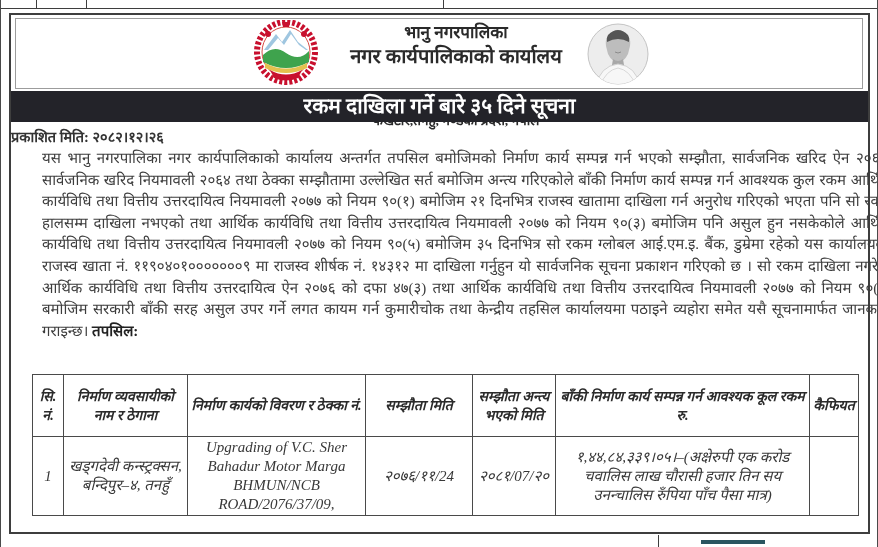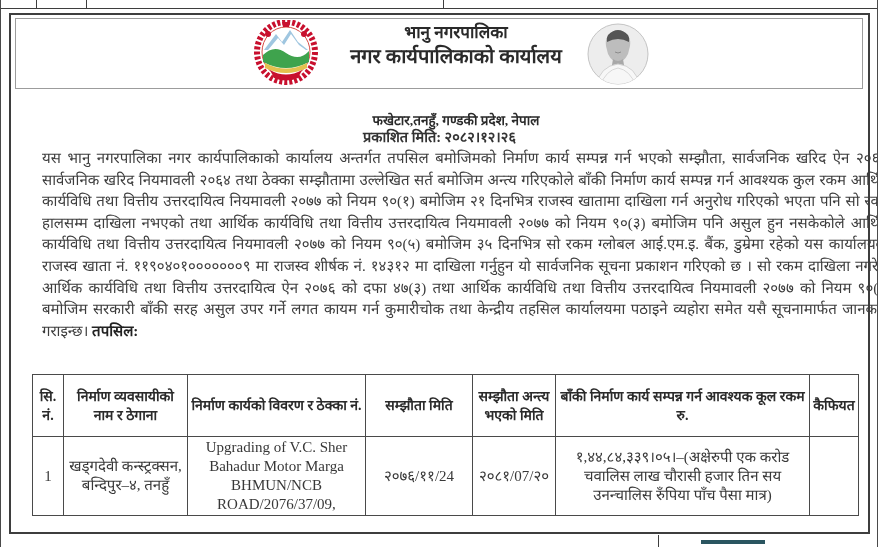--- a/index.html
+++ b/index.html
@@ -18,27 +18,27 @@
   .emblem{position:absolute;left:238px;top:1px;width:64px;height:67px;}
   .org-block{position:absolute;left:300px;top:3px;width:280px;text-align:center;color:#2a2a2a;}
   .org-line1{font-size:17px;font-weight:bold;line-height:22px;}
   .org-line2{font-size:20px;font-weight:bold;line-height:24px;}
   .org-line3{font-size:13.5px;font-weight:bold;line-height:19px;margin-top:43px;}
   .photo{position:absolute;left:570px;top:3px;width:64px;height:64px;}
   
   .banner{position:absolute;left:0;top:76px;width:857px;height:31px;background:#232329;color:#ffffff;
           text-align:center;font-weight:bold;font-size:21px;line-height:31px;}
   
-  .pubdate{position:absolute;left:0;top:111px;width:857px;text-align:center;font-size:14.5px;font-weight:600;color:#333;}
+  .pubdate{position:absolute;left:0;top:111px;width:857px;text-align:left;font-size:14.5px;font-weight:600;color:#333;}
   
   .body-text{position:absolute;left:4px;top:133px;width:849px;text-align:justify;
              font-size:15px;line-height:21.6px;color:#3d3d3d;margin-left:27px;}
   .body-text b{color:#222;}
   
-  table.notice{position:absolute;left:21px;top:359px;width:826px;border-collapse:collapse;table-layout:fixed;}
+  table.notice{position:absolute;left:21px;top:359px;width:826px;border-collapse:collapse;table-layout:fixed;font-style:italic;}
   table.notice th,table.notice td{border:1px solid #4a4a4a;text-align:center;vertical-align:middle;
              padding:1px 2px;box-sizing:border-box;overflow:hidden;}
   table.notice th{font-weight:bold;font-size:14px;color:#2b2b2b;line-height:19px;height:62px;}
   table.notice td{font-size:15px;color:#383838;line-height:19px;height:71px;}
   td.desc-cell{font-family:"Liberation Serif","DejaVu Serif",serif;font-size:15.5px;line-height:18.5px;}
   td.amount-cell{font-size:15px;line-height:20px;margin-top:36px;}
   
   .footer-sign{position:absolute;right:6px;top:498px;font-weight:bold;font-size:15.5px;color:#1c1c1c;}
 </style>
 </head>
@@ -83,20 +83,23 @@
           <path d="M22 14 q10 -9 20 0 q3 4 2 10 l-2 8 q-4 8 -10 8 q-6 0 -10 -8 l-2 -8 q-1 -6 2 -10 Z" fill="#bdbdbd"></path>
           <path d="M22 13 q10 -10 20 0 q2 3 1 7 q-11 -6 -22 0 q-1 -4 1 -7 Z" fill="#555555"></path>
           <path d="M27 37 q5 4 10 0 l1 6 l-12 0 Z" fill="#a8a8a8"></path>
           <path d="M10 64 q4 -20 22 -22 q18 2 22 22 Z" fill="#f7f7f7" stroke="#d0d0d0"></path>
           <path d="M14 64 q6 -16 18 -18 M50 64 q-6 -16 -18 -18" fill="none" stroke="#d8d8d8"></path>
           <path d="M29 30 q3 2 6 0" stroke="#8a8a8a" fill="none"></path>
         </g>
       </svg>
     </div>
 
+    <div class="banner">
+      <span>रकम दाखिला गर्ने बारे ३५ दिने सूचना</span>
+    </div>
 
     <div class="pubdate">प्रकाशित मिति: २०८२।१२।२६</div>
 
     <div class="body-text"><span>यस भानु नगरपालिका नगर कार्यपालिकाको कार्यालय अन्तर्गत तपसिल बमोजिमको निर्माण कार्य सम्पन्न गर्न भएको सम्झौता, सार्वजनिक खरिद ऐन २०६३, सार्वजनिक खरिद नियमावली २०६४ तथा ठेक्का सम्झौतामा उल्लेखित सर्त बमोजिम अन्त्य गरिएकोले बाँकी निर्माण कार्य सम्पन्न गर्न आवश्यक कुल रकम आर्थिक कार्यविधि तथा वित्तीय उत्तरदायित्व नियमावली २०७७ को नियम ९०(१) बमोजिम २१ दिनभित्र राजस्व खातामा दाखिला गर्न अनुरोध गरिएको भएता पनि सो रकम हालसम्म दाखिला नभएको तथा आर्थिक कार्यविधि तथा वित्तीय उत्तरदायित्व नियमावली २०७७ को नियम ९०(३) बमोजिम पनि असुल हुन नसकेकोले आर्थिक कार्यविधि तथा वित्तीय उत्तरदायित्व नियमावली २०७७ को नियम ९०(५) बमोजिम ३५ दिनभित्र सो रकम ग्लोबल आई.एम.इ. बैंक, डुम्रेमा रहेको यस कार्यालयको राजस्व खाता नं. ११९०४०१०००००००९ मा राजस्व शीर्षक नं. १४३१२ मा दाखिला गर्नुहुन यो सार्वजनिक सूचना प्रकाशन गरिएको छ । सो रकम दाखिला नगरेमा आर्थिक कार्यविधि तथा वित्तीय उत्तरदायित्व ऐन २०७६ को दफा ४७(३) तथा आर्थिक कार्यविधि तथा वित्तीय उत्तरदायित्व नियमावली २०७७ को नियम ९०(५) बमोजिम सरकारी बाँकी सरह असुल उपर गर्ने लगत कायम गर्न कुमारीचोक तथा केन्द्रीय तहसिल कार्यालयमा पठाइने व्यहोरा समेत यसै सूचनामार्फत जानकारी गराइन्छ।</span> <b>तपसिल:</b></div>
 
     <table class="notice">
       <colgroup>
         <col style="width:31px">
           <col style="width:124px">
           <col style="width:178px">

